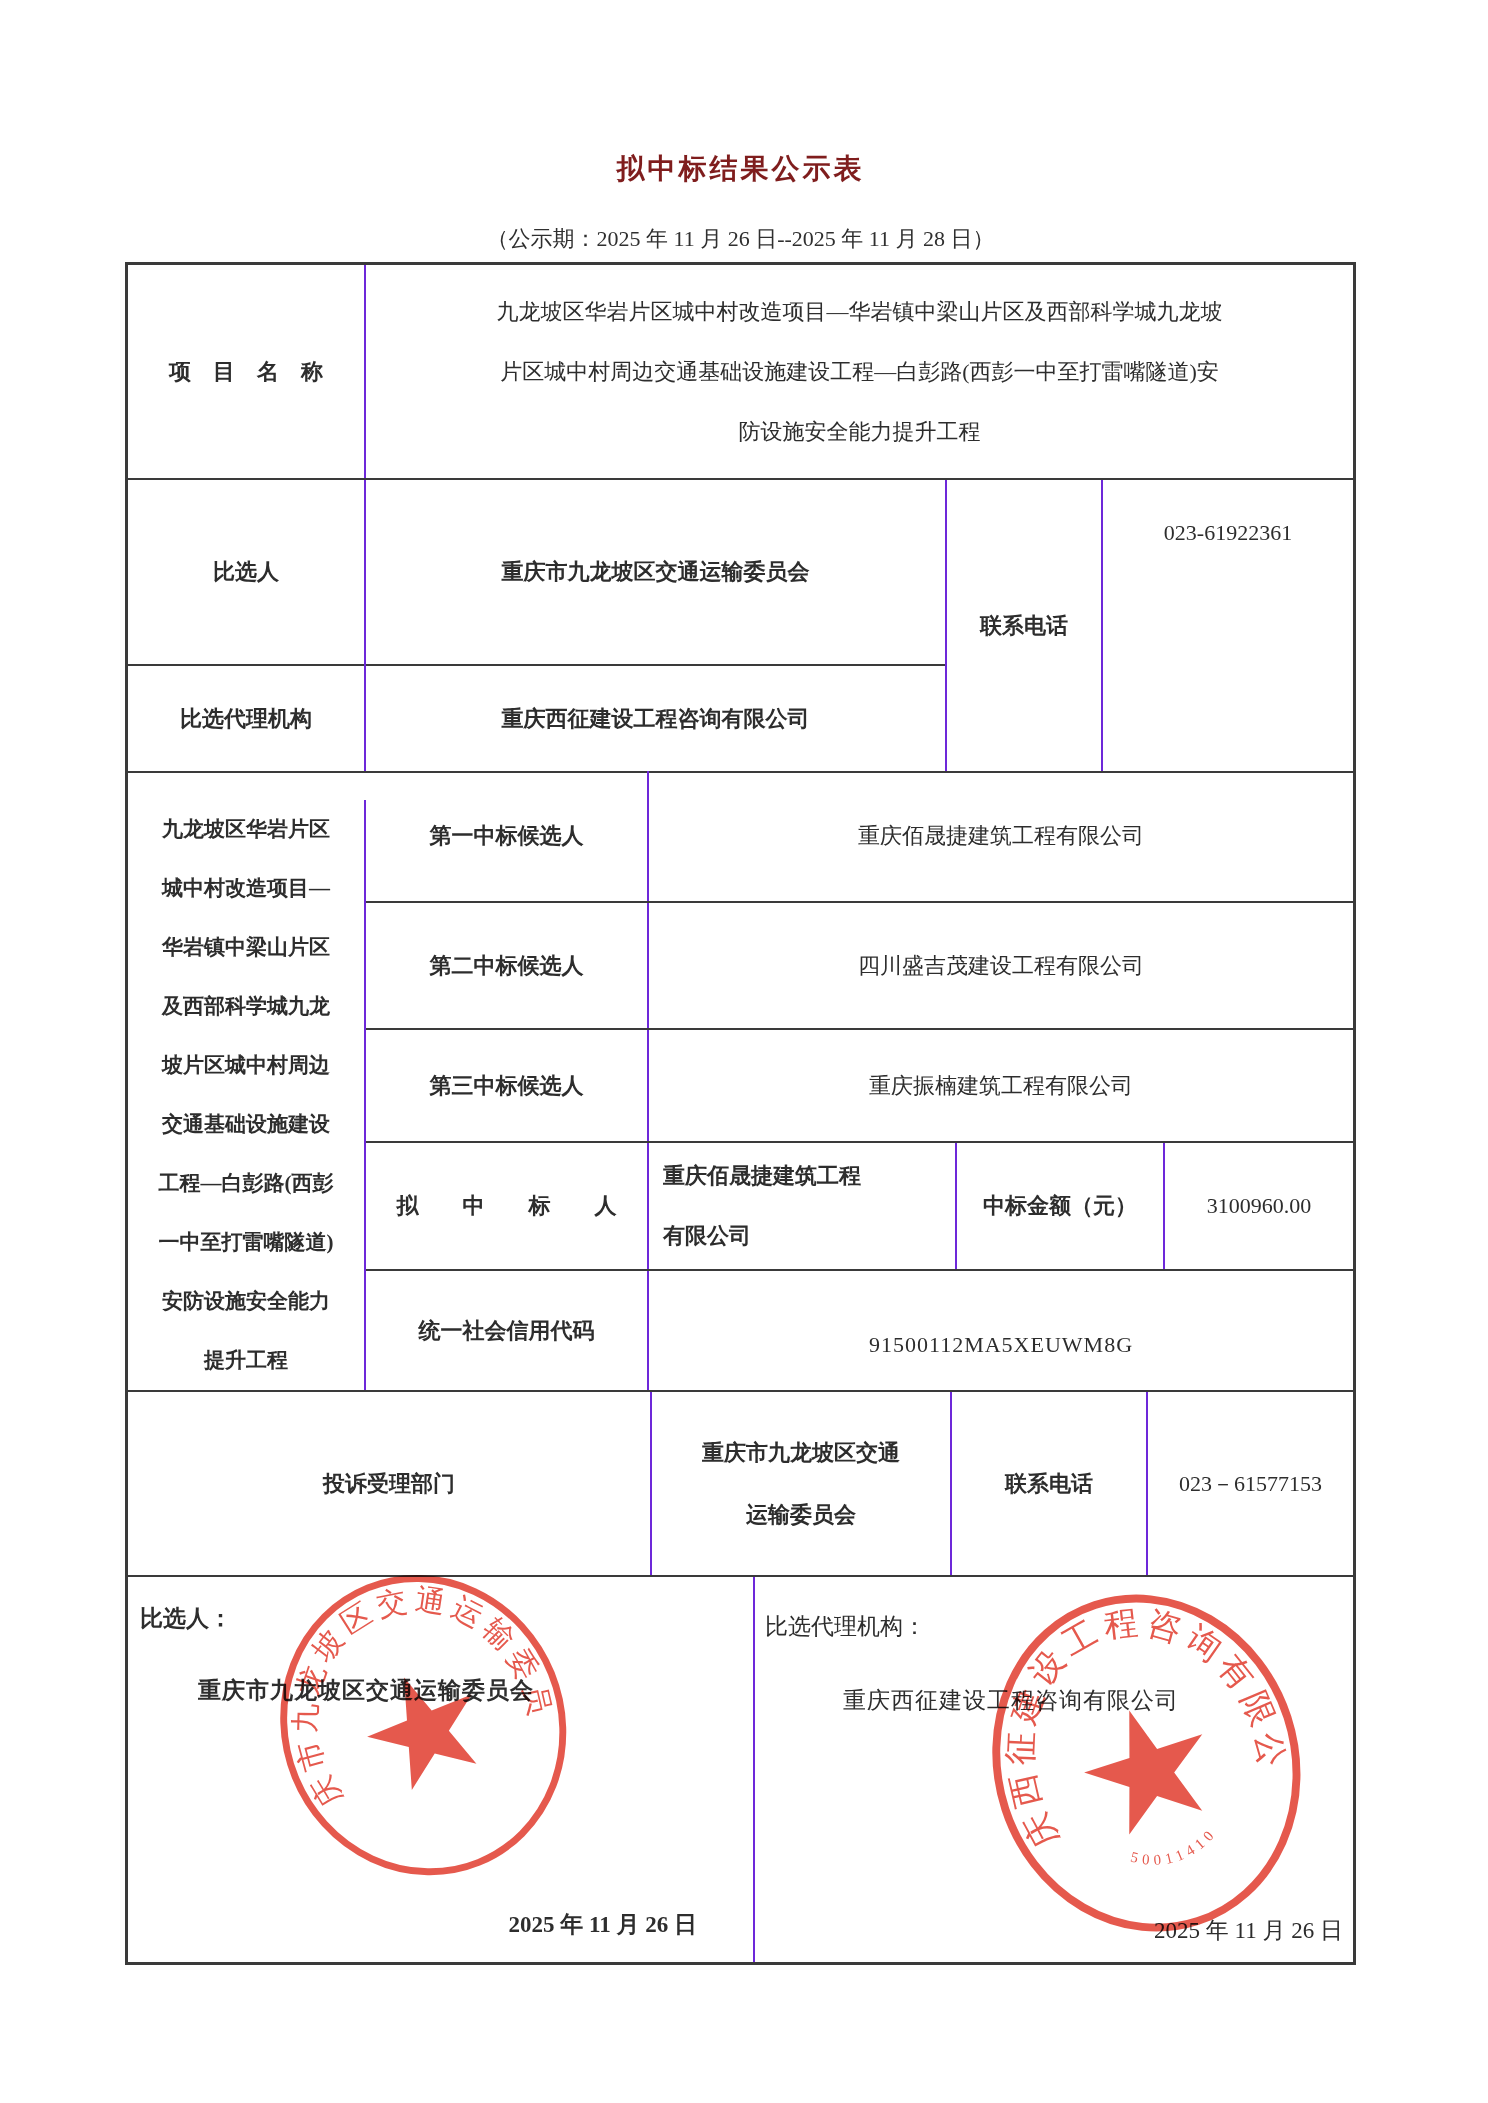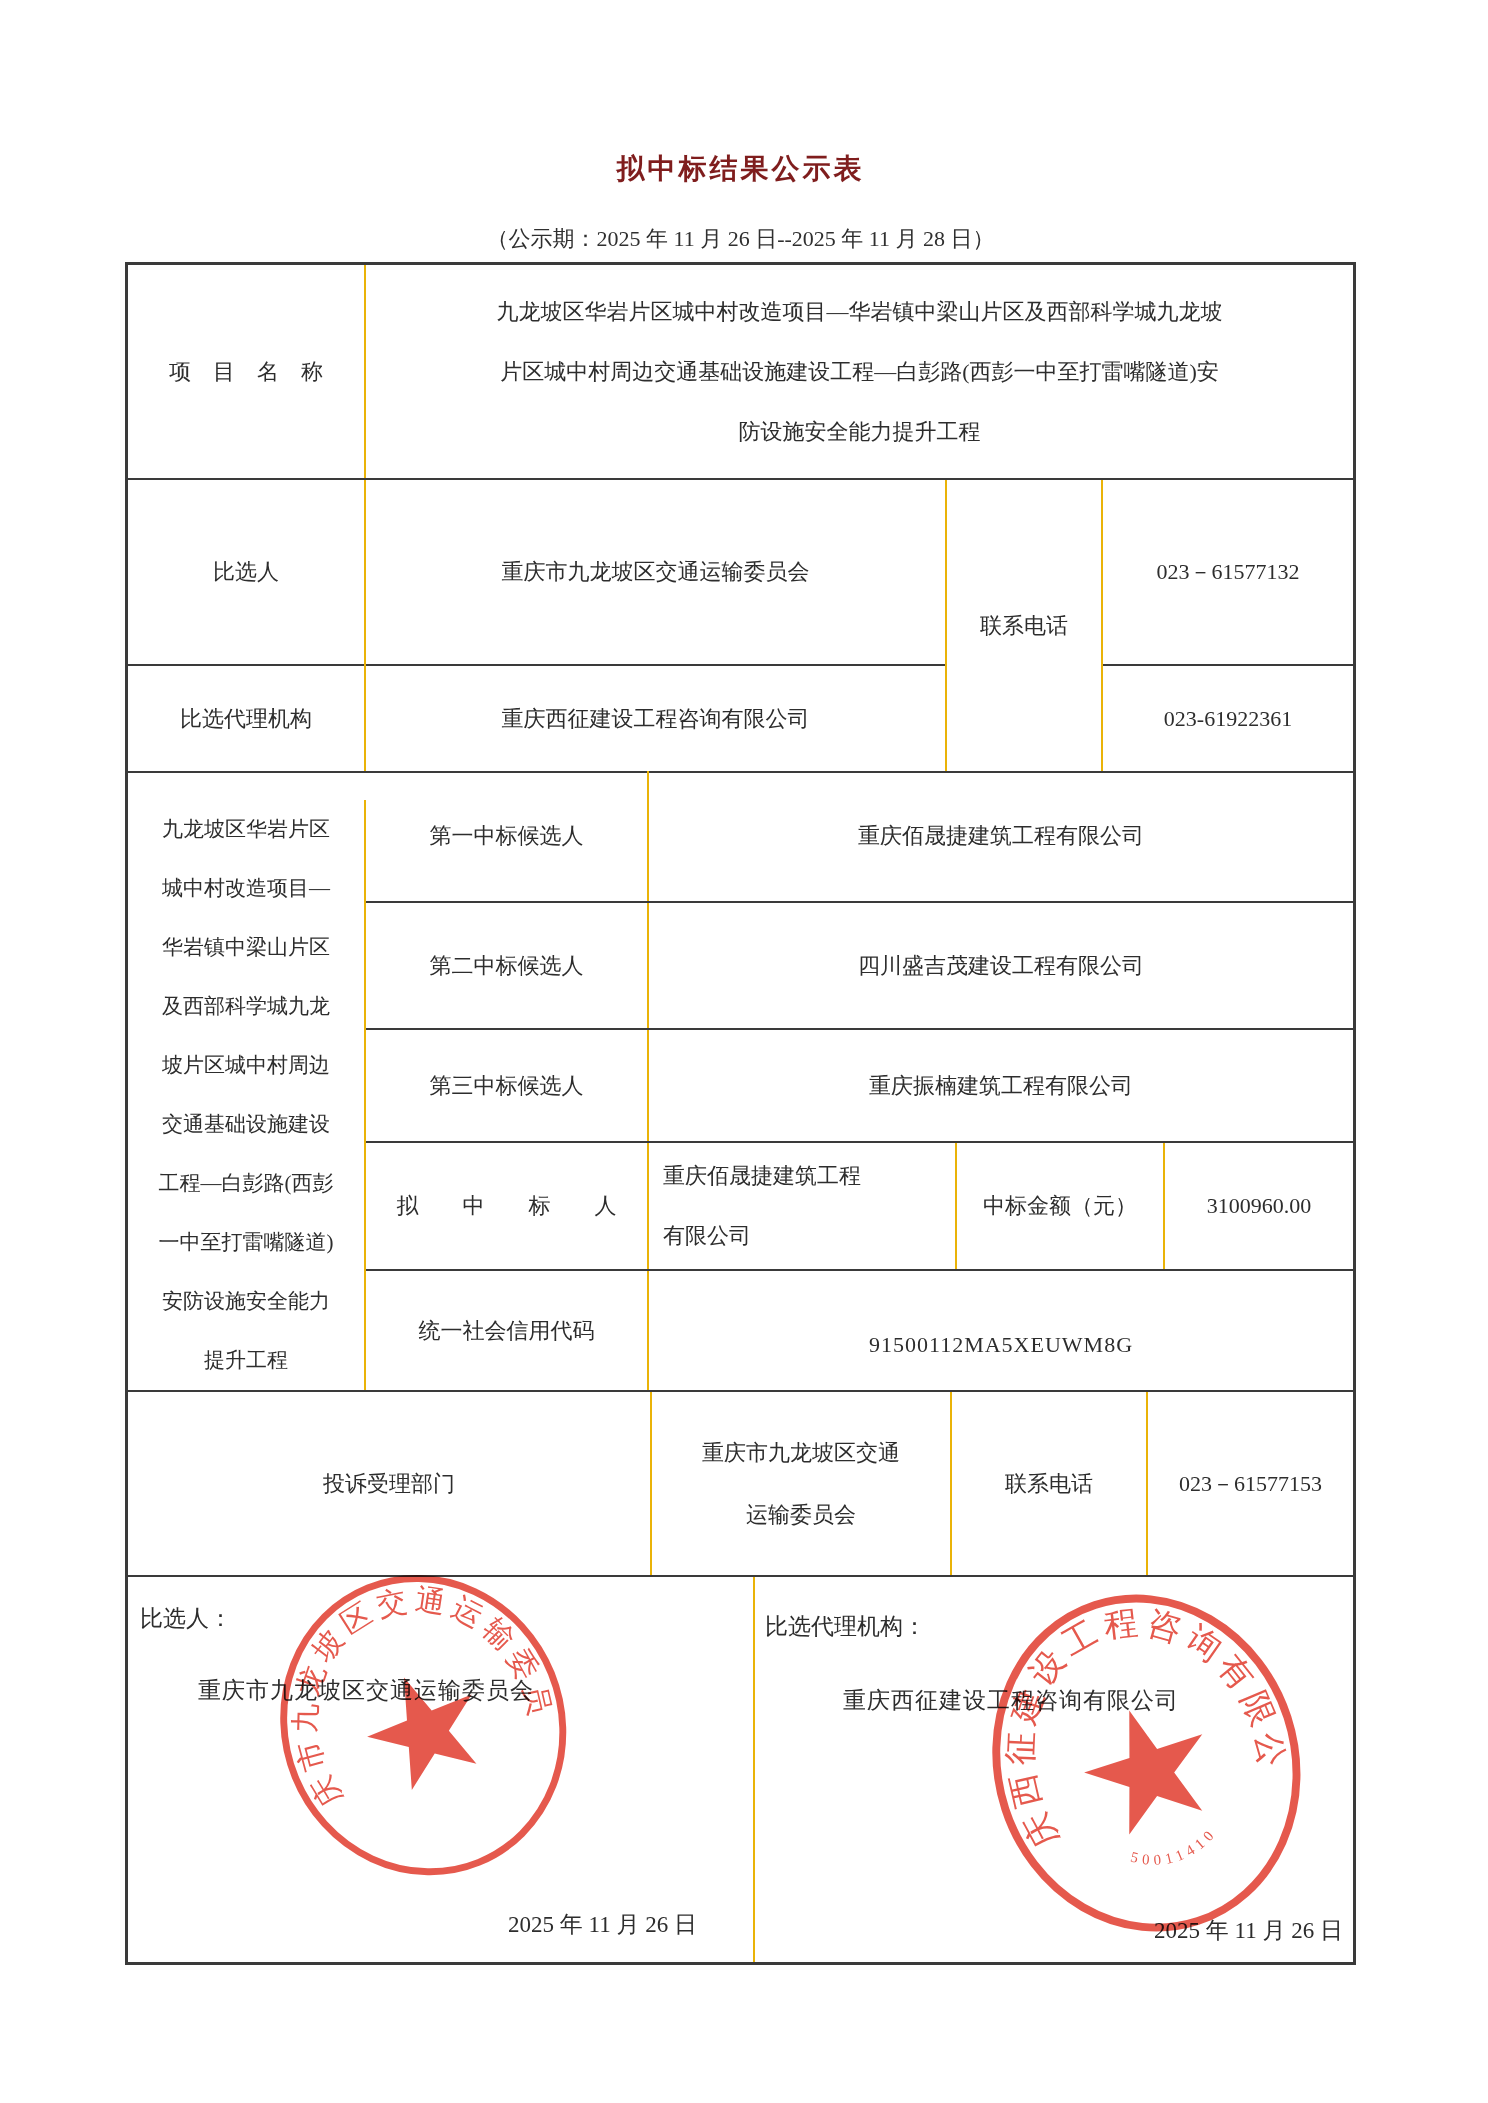--- a/index.html
+++ b/index.html
@@ -26,21 +26,21 @@
     background:transparent;
   }
   .band { display:flex; border-bottom:2px solid #3a3a3a; box-sizing:border-box; }
   .band:last-child { border-bottom:none; }
   .cell {
     box-sizing:border-box;
     display:flex; align-items:center; justify-content:center;
     text-align:center; font-size:22px; line-height:34px;
     white-space:pre-line;
   }
-  .br { border-right:2px solid #eab308; }
+  .br { border-right:2px solid #6d28d9;font-weight:bold; }
   .bb { border-bottom:2px solid #3a3a3a; }
   .stack { display:flex; flex-direction:column; box-sizing:border-box; }
   .row { display:flex; box-sizing:border-box; }
   .wide-lines { line-height:60px; }
   .proj-cell { line-height:59px; font-size:21px; padding:0 6px; }
   .left-align { justify-content:flex-start; text-align:left; padding-left:14px; line-height:60px; }
   .complaint-value { line-height:62px; }
   .sign-cell { position:relative; box-sizing:border-box; font-size:22px; }
   .sign-label { position:absolute; font-size:23px; }
   .sign-company { position:absolute; font-size:23px; letter-spacing:1px; }
@@ -68,21 +68,20 @@
     <div class="stack br" style="width:238px;">
       <div class="cell bb" style="height:186px;">比选人</div>
       <div class="cell" style="height:105px;">比选代理机构</div>
     </div>
     <div class="stack br" style="width:581px;">
       <div class="cell bb" style="height:186px;">重庆市九龙坡区交通运输委员会</div>
       <div class="cell" style="height:105px;">重庆西征建设工程咨询有限公司</div>
     </div>
     <div class="cell br" style="width:156px;">联系电话</div>
     <div class="stack" style="width:250px;">
-      <div class="cell bb" style="height:186px;">023－61577132</div>
       <div class="cell" style="height:105px;">023-61922361</div>
     </div>
   </div>
 
   <div class="band" style="height:619px;align-items:flex-end;">
     <div class="cell br proj-cell" style="width:238px;">九龙坡区华岩片区
 城中村改造项目—
 华岩镇中梁山片区
 及西部科学城九龙
 坡片区城中村周边

